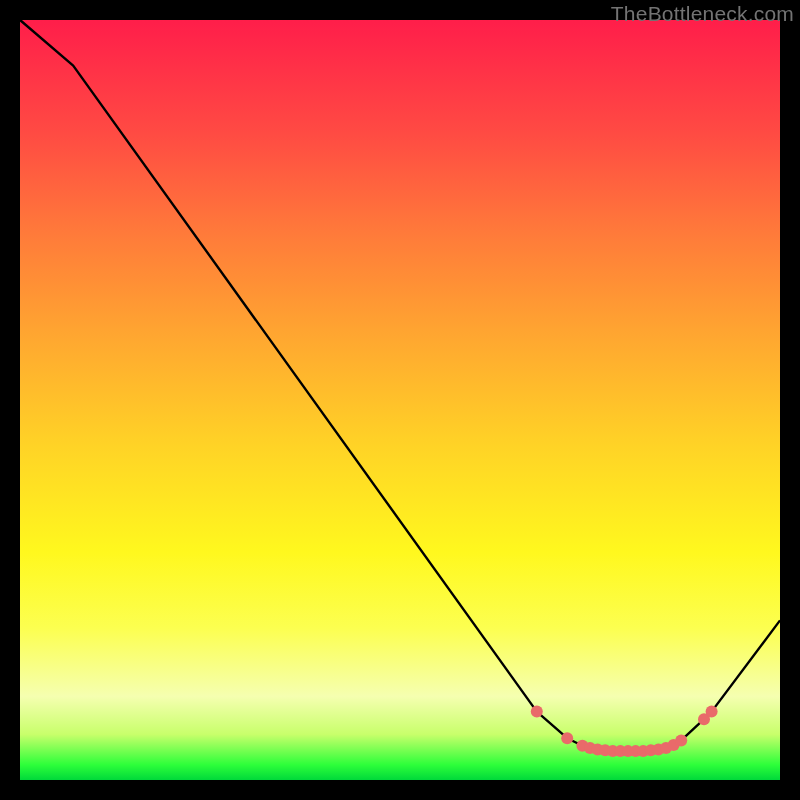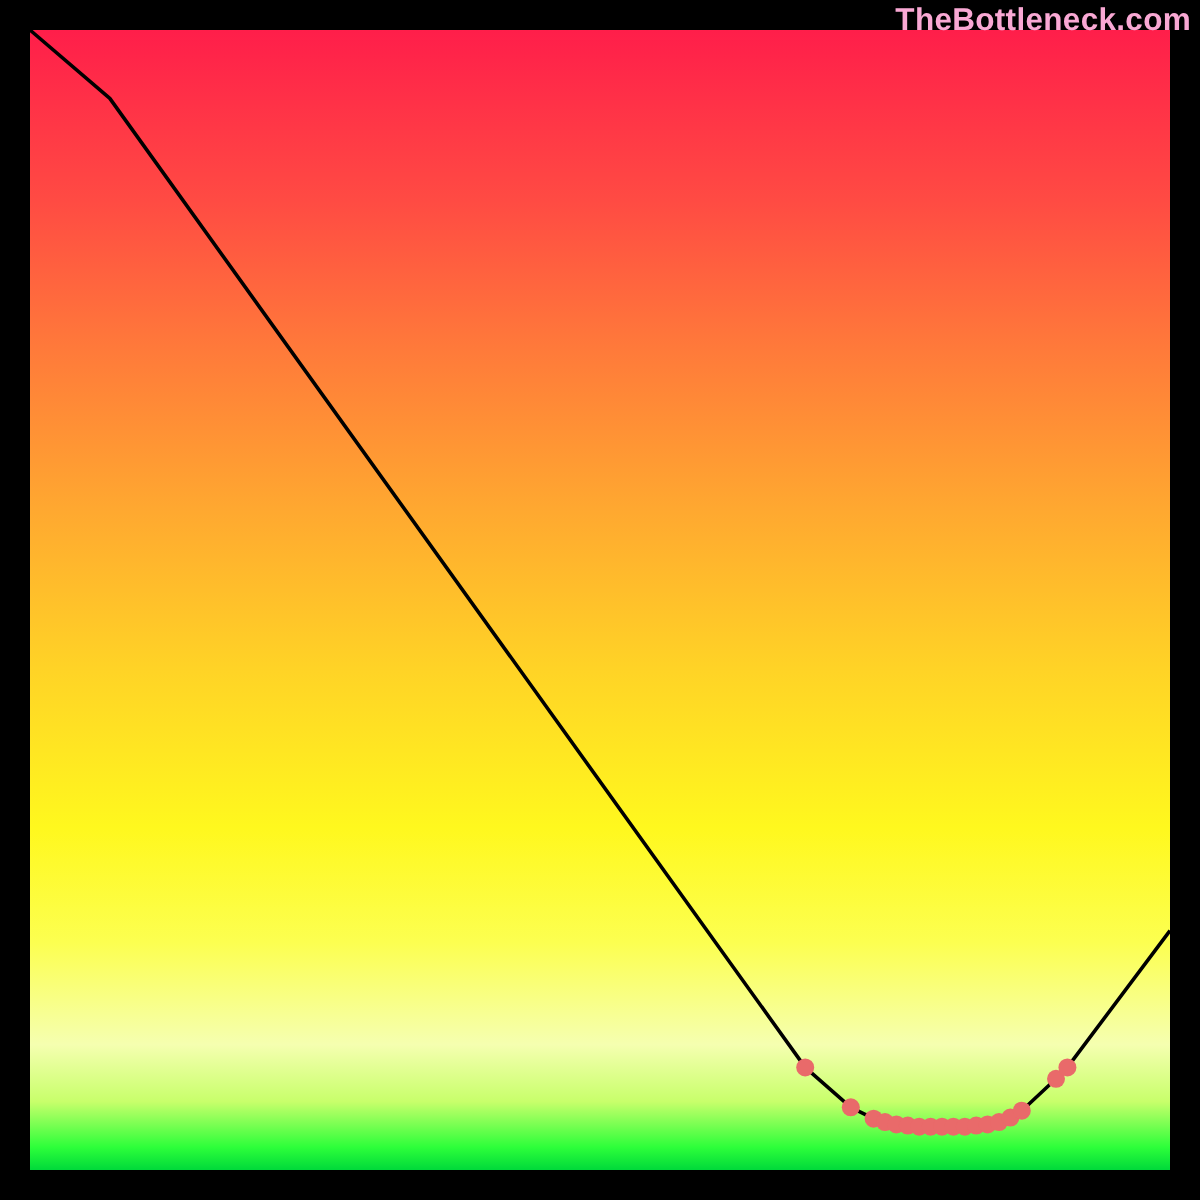--- a/index.html
+++ b/index.html
@@ -44,23 +44,23 @@
       #f5ffb0 89%,
       #c8ff6b 94%,
       #2dff3a 98%,
       #00d93a 100%
     );
   }
   .watermark {
     position: absolute;
     top: 2px;
     right: 6px;
-    color: #f9a8d4;
+    color: #737373;
     font-size: 21px;
-    font-weight: 700;
+    font-weight: 400;
     letter-spacing: 0.2px;
     pointer-events: none;
   }
   svg.curve {
     position: absolute;
     left: 0;
     top: 0;
     width: 100%;
     height: 100%;
     overflow: visible;

